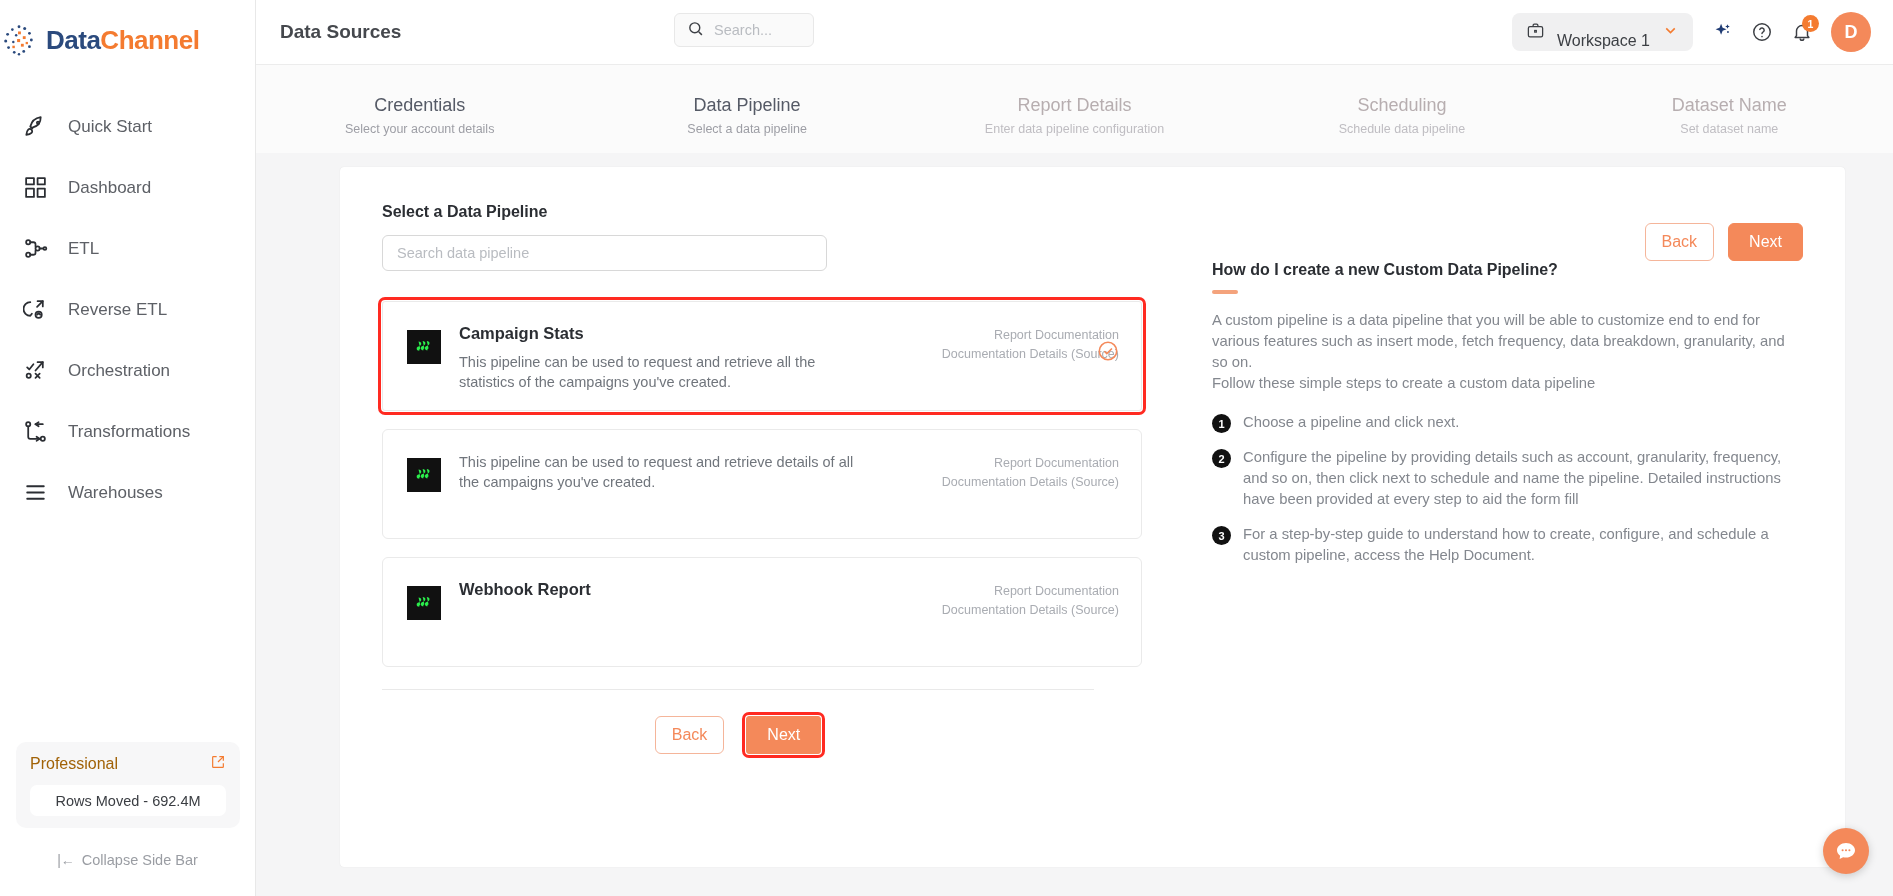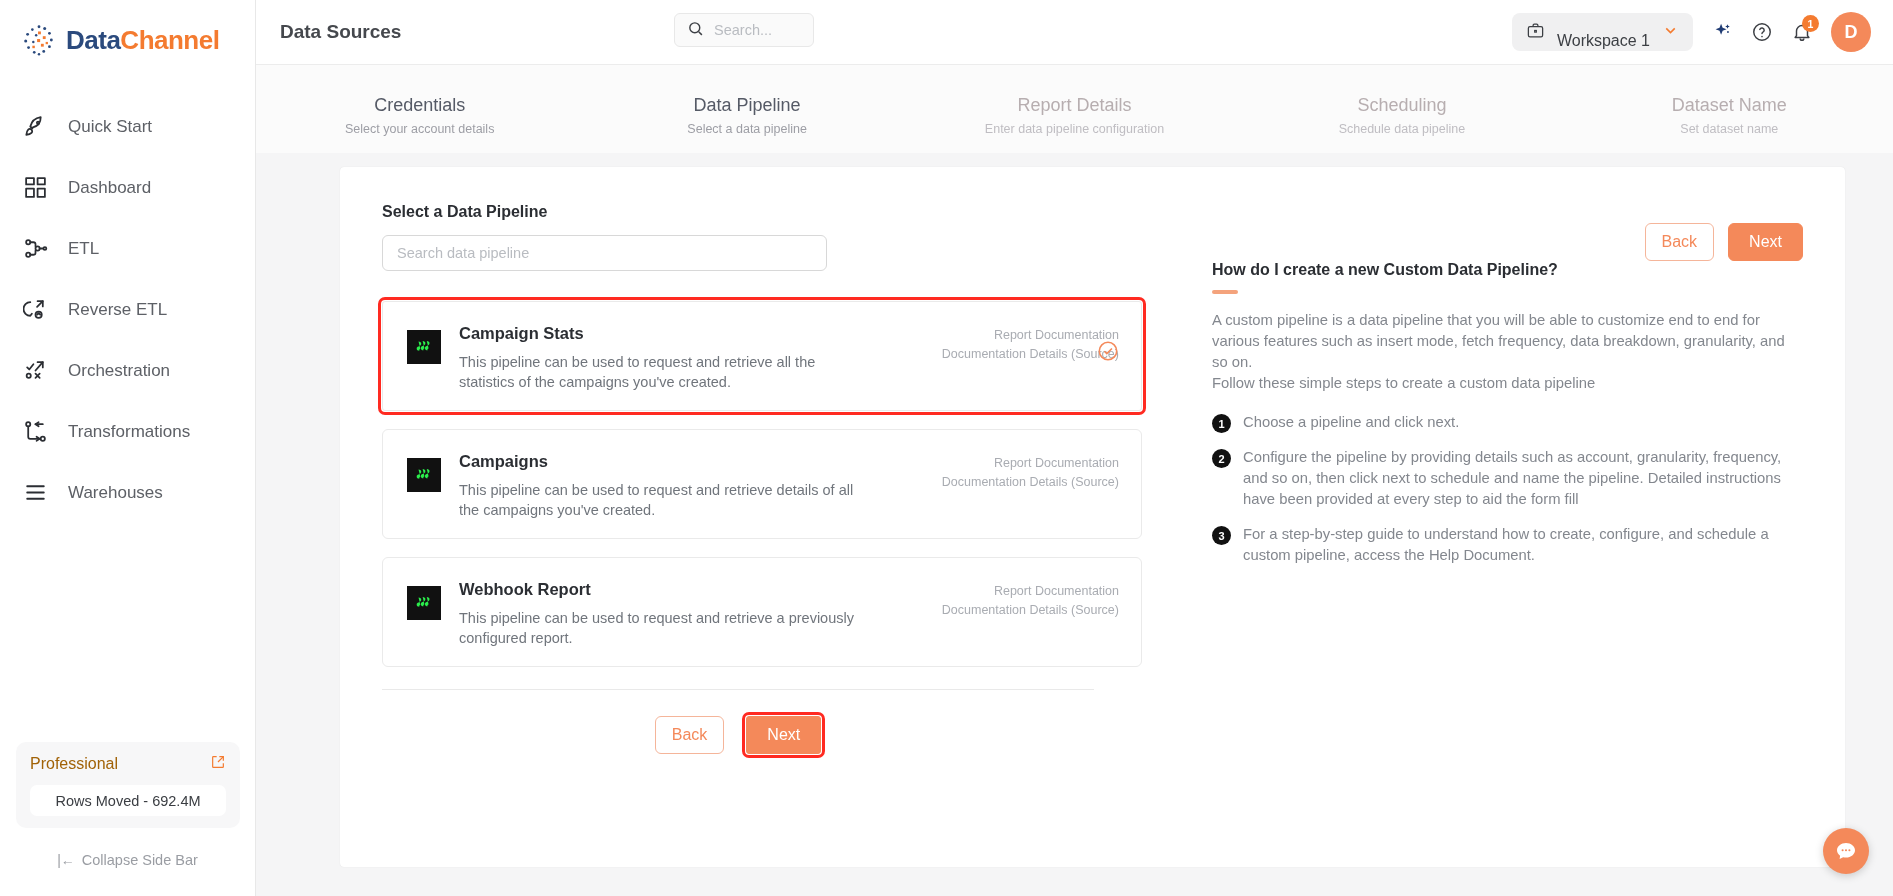--- a/index.html
+++ b/index.html
@@ -13,21 +13,21 @@
   
   .sidebar {
     width: 256px; height: 896px; flex: 0 0 256px;
     background: #ffffff;
     border-right: 1px solid #e8e8e8;
     display: flex; flex-direction: column;
     position: relative;
   }
   .logo-area {
     height: 80px; display: flex; align-items: center;
-    padding-left: 20px; gap: 8px;
+    gap: 8px;
   }
   .logo-mark { width: 38px; height: 38px; flex: 0 0 38px; position: relative; }
   .logo-text { font-size: 26px; font-weight: 700; letter-spacing: -0.5px; }
   .logo-text .t1 { color: #2b4a7d; }
   .logo-text .t2 { color: #f47b30; }
 
   .nav { margin-top: 16px; display: flex; flex-direction: column; }
   .nav-item {
     height: 61px; display: flex; align-items: center;
     padding-left: 22px; gap: 20px; cursor: pointer;
@@ -477,40 +477,38 @@
 
             <div class="pcard">
               <div class="pcard-icon">
                 <svg viewBox="0 0 24 24" fill="#2bed4c">
                   <path d="M6 6c2 0 3 1 3 2.5S7.5 11 6 11.5c-1.2.4-2 .9-2 2C4 15 5 16 7 16c-.6-1 .2-1.6 1-2.2"></path>
                   <path d="M10.5 5.5c2 0 3 1 3 2.5s-1.5 2.5-3 3c-1.2.4-2 .9-2 2 0 1.5 1 2.5 3 2.5-.6-1 .2-1.6 1-2.2"></path>
                   <path d="M15 5.5c2 0 3 1 3 2.5s-1.5 2.5-3 3c-1.2.4-2 .9-2 2 0 1.5 1 2.5 3 2.5-.6-1 .2-1.6 1-2.2"></path>
                 </svg>
               </div>
               <div class="pcard-body">
-                <div class="pcard-title">Campaigns</div>
                 <div class="pcard-desc">This pipeline can be used to request and retrieve details of all the campaigns you've created.</div>
               </div>
               <div class="pcard-right">
                 <div class="doc-link">Report Documentation</div>
                 <div class="doc-link">Documentation Details (Source)</div>
               </div>
             </div>
 
             <div class="pcard">
               <div class="pcard-icon">
                 <svg viewBox="0 0 24 24" fill="#2bed4c">
                   <path d="M6 6c2 0 3 1 3 2.5S7.5 11 6 11.5c-1.2.4-2 .9-2 2C4 15 5 16 7 16c-.6-1 .2-1.6 1-2.2"></path>
                   <path d="M10.5 5.5c2 0 3 1 3 2.5s-1.5 2.5-3 3c-1.2.4-2 .9-2 2 0 1.5 1 2.5 3 2.5-.6-1 .2-1.6 1-2.2"></path>
                   <path d="M15 5.5c2 0 3 1 3 2.5s-1.5 2.5-3 3c-1.2.4-2 .9-2 2 0 1.5 1 2.5 3 2.5-.6-1 .2-1.6 1-2.2"></path>
                 </svg>
               </div>
               <div class="pcard-body">
                 <div class="pcard-title">Webhook Report</div>
-                <div class="pcard-desc">This pipeline can be used to request and retrieve a previously configured report.</div>
               </div>
               <div class="pcard-right">
                 <div class="doc-link">Report Documentation</div>
                 <div class="doc-link">Documentation Details (Source)</div>
               </div>
             </div>
 
           </div>
 
           <div class="divider"></div>

